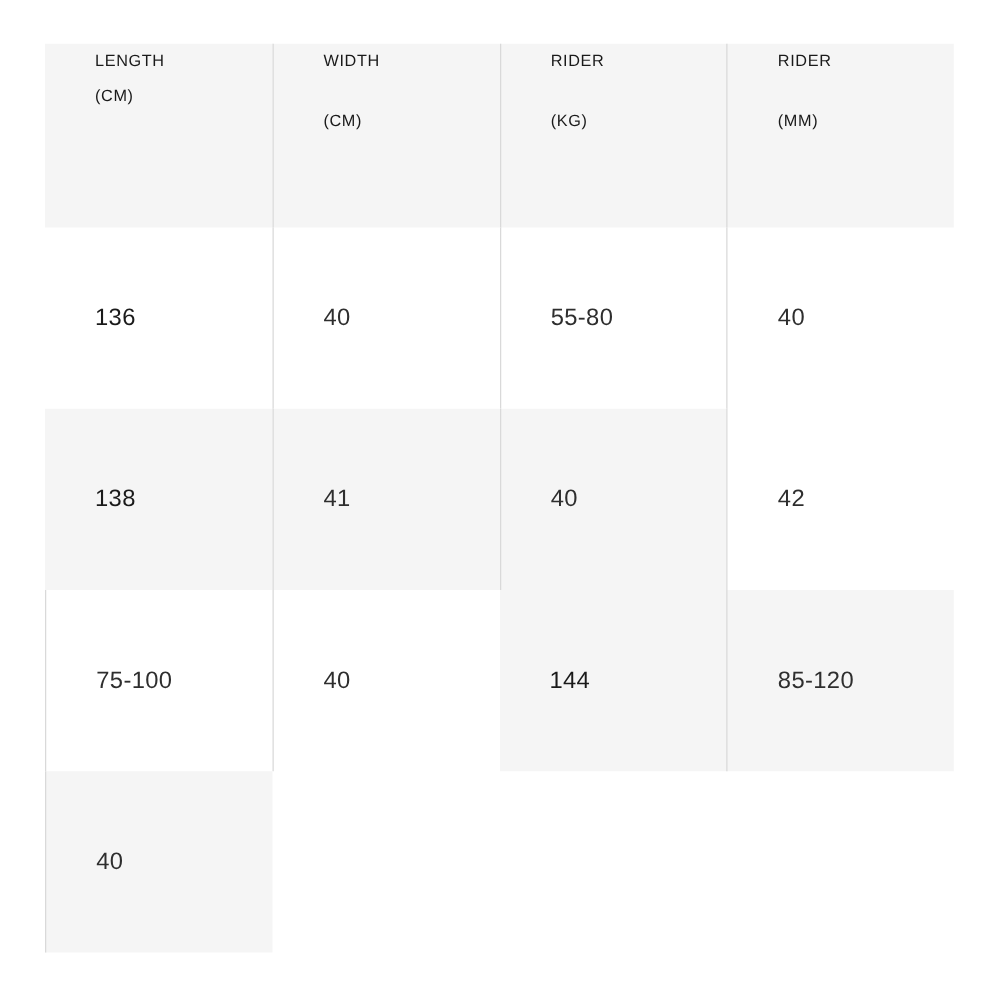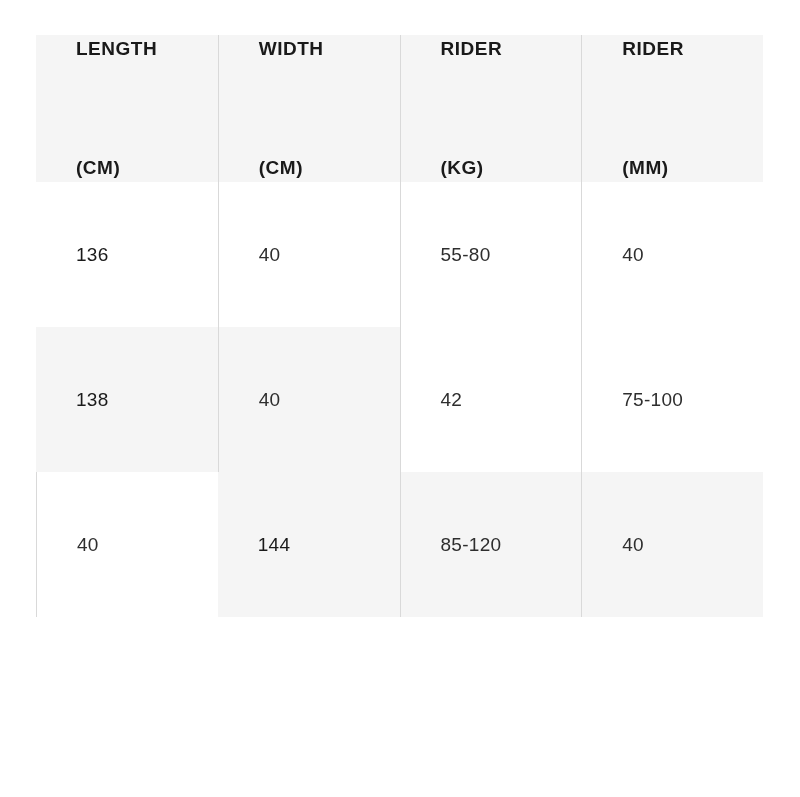--- a/index.html
+++ b/index.html
@@ -31,34 +31,34 @@
     height:145px;
     font-size:19px;
     color:var(--cell-text);
     letter-spacing:0.3px;
     background:transparent;
   }
   .cell.header{
     height:147px;
     flex-direction:column;
     align-items:flex-start;
-    justify-content:space-between;
-    font-weight:700;
-    font-size:19px;
+    justify-content:flex-start;
+    font-weight:400;
+    font-size:13px;
     line-height:28px;
     color:var(--header-text);
     letter-spacing:0.5px;
     background:var(--alt-row-bg);
   }
   .cell.bold{
     font-weight:400;
     color:var(--header-text);
   }
   .cell.gray{background:var(--alt-row-bg);}
-  .cell.vline{border-left:1px solid var(--divider);}
+  .cell.vline{border-left:1px solid var(--divider);gap:20px;}
 </style>
 </head>
 <body>
 
 <div class="size-table">
 
   <div class="cell header">
     <span>LENGTH</span>
     <span>(CM)</span>
   </div>
@@ -74,20 +74,21 @@
     <span>RIDER</span>
     <span>(MM)</span>
   </div>
 
   <div class="cell bold">136</div>
   <div class="cell vline">40</div>
   <div class="cell vline">55-80</div>
   <div class="cell vline">40</div>
 
   <div class="cell bold gray">138</div>
+  <div class="cell gray vline">41</div>
   <div class="cell gray vline">40</div>
 
   <div class="cell vline">42</div>
   <div class="cell vline">75-100</div>
   <div class="cell vline">40</div>
 
   <div class="cell bold gray">144</div>
   <div class="cell gray vline">85-120</div>
   <div class="cell gray vline">40</div>
 

